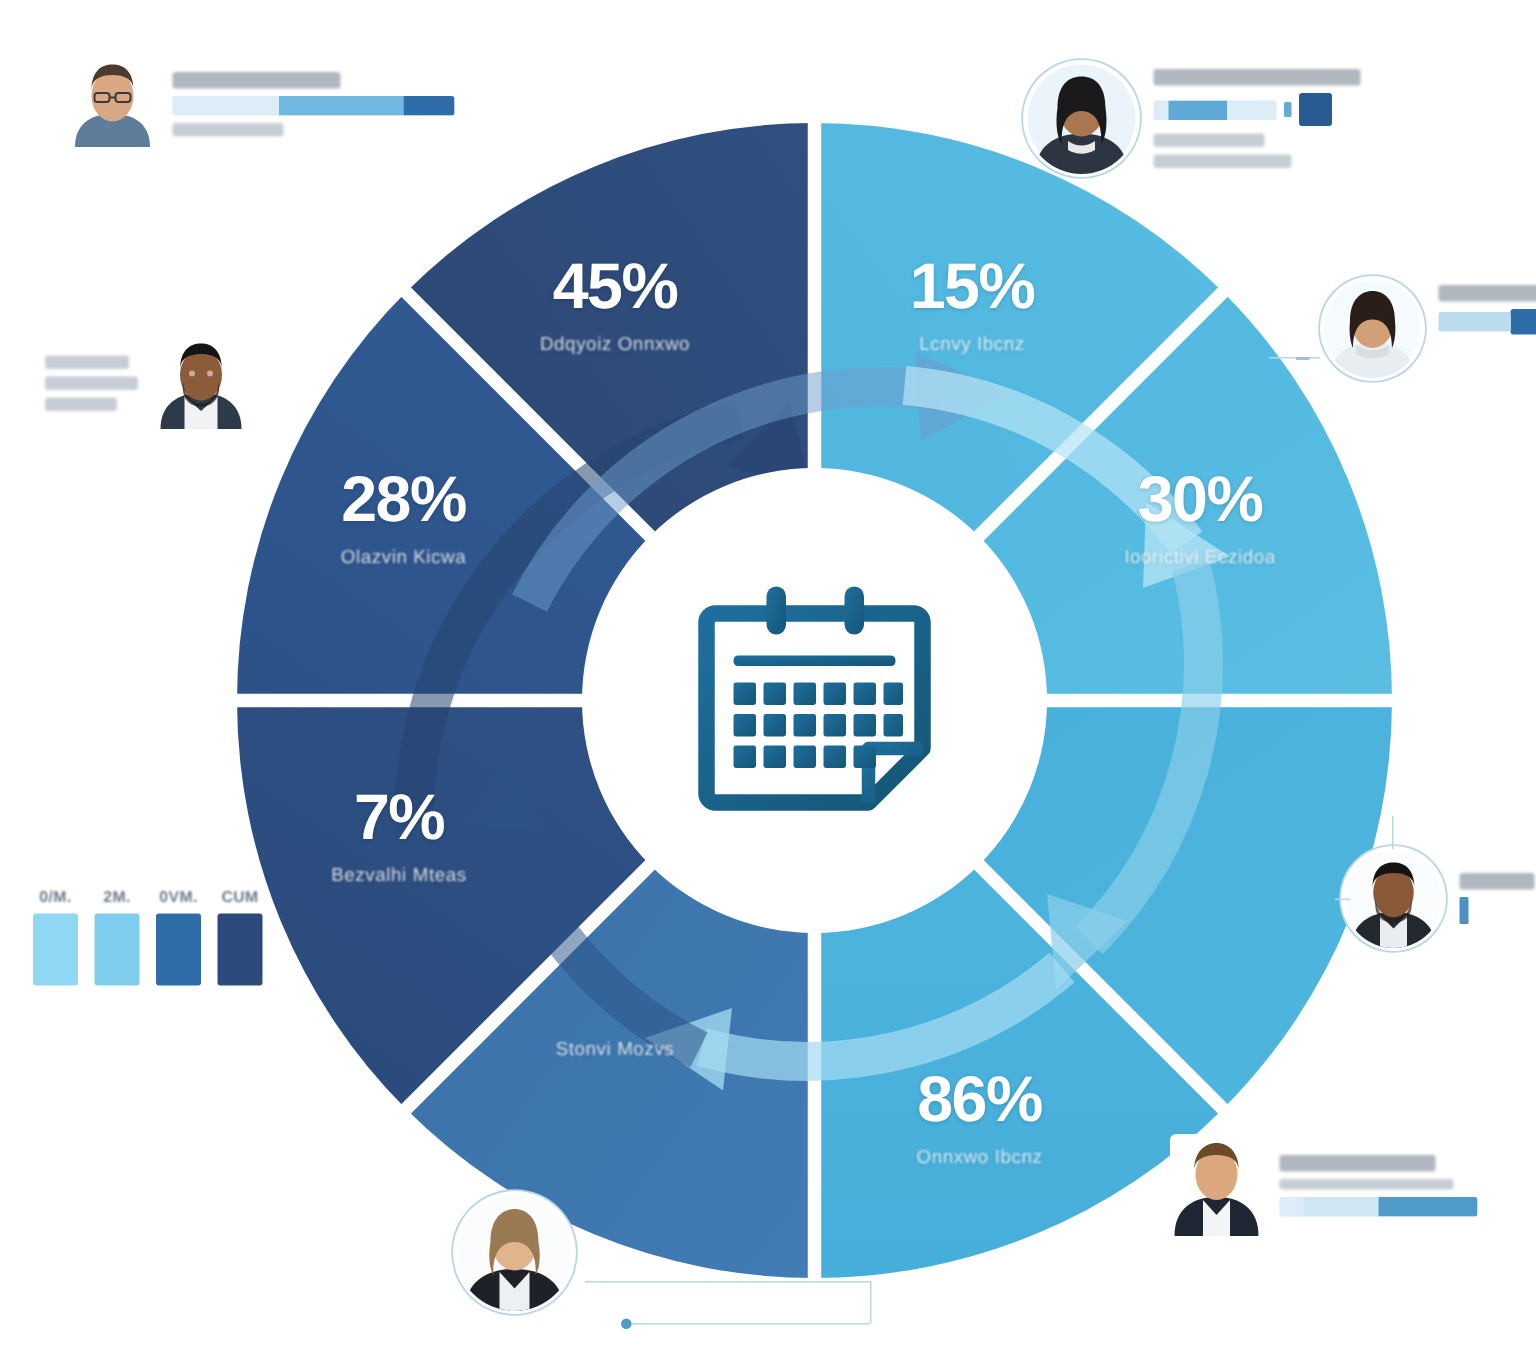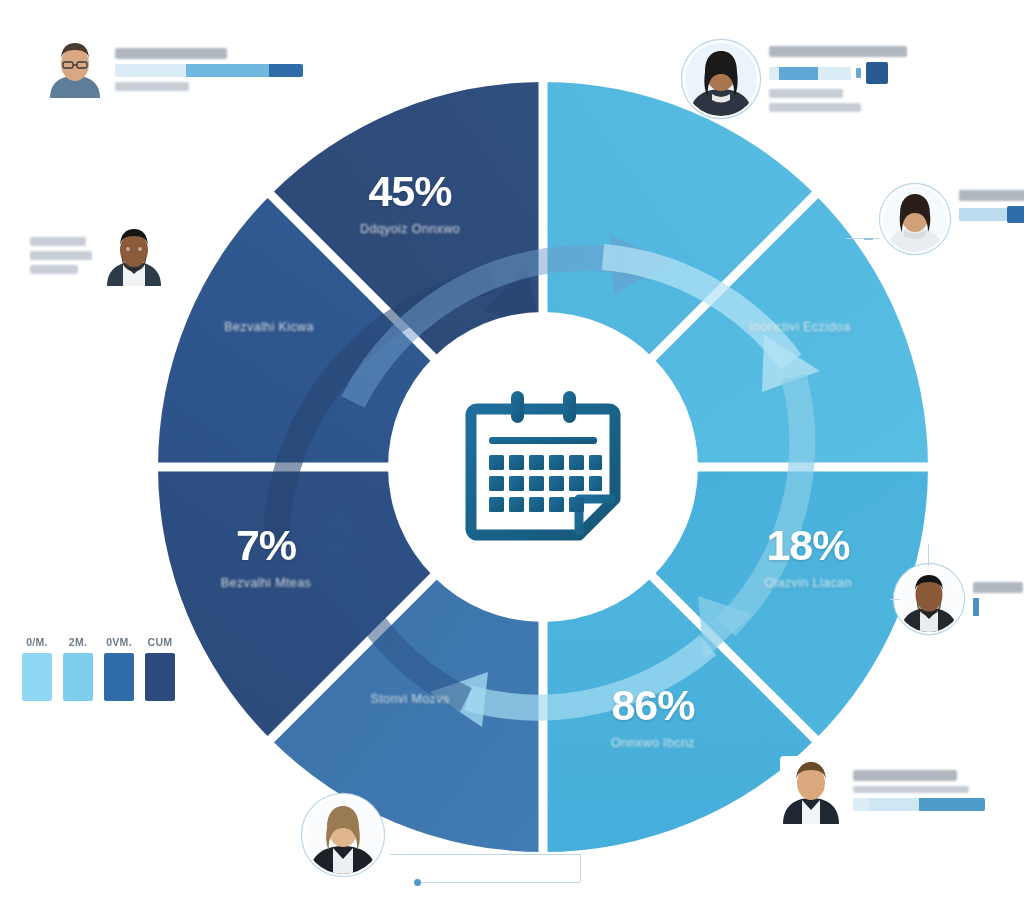--- a/index.html
+++ b/index.html
@@ -91,21 +91,21 @@
   .dot { position:absolute; width:7px; height:7px; border-radius:50%; background:#4e9bc9; }
   .tick { position:absolute; width:9px; height:1.6px; background:#9fc2d8; }
 
   
   .legend { position:absolute; left:22px; top:592px; }
   .legend-items { display:flex; gap:11px; }
   .legend-item { width:30px; }
   .legend-key {
     font-size:10.5px; font-weight:bold; color:#6d7b89;
     text-align:center; margin-bottom:5px;
-    filter:blur(0.6px); letter-spacing:0.3px;margin-top:44px;
+    filter:blur(0.6px); letter-spacing:0.3px;
   }
   .legend-sw { width:30px; height:48px; border-radius:2px; }
 </style>
 </head>
 <body>
 
 <div id="stage">
 
   <div class="donut-wrap">
     <svg class="donut-svg" viewBox="0 0 790 790">
@@ -200,44 +200,46 @@
       </g>
 
       <circle cx="395" cy="395" r="155" fill="#ffffff"></circle>
     </svg>
 
     <div class="seg-label" style="left:262px; top:98px;">
       <div class="seg-pct">45%</div>
       <div class="seg-sub">Ddqyoiz Onnxwo</div>
     </div>
 
+    <div class="seg-label" style="left:500px; top:98px;">
+      <div class="seg-pct">15%</div>
+      <div class="seg-sub">Lcnvy Ibcnz</div>
+    </div>
 
     <div class="seg-label" style="left:121px; top:240px;">
-      <div class="seg-sub">Bezvalhi Kicwa</div>
+      <div class="seg-pct">28%</div>
+      <div class="seg-sub">Olazvin Kicwa</div>
     </div>
 
     <div class="seg-label" style="left:652px; top:240px;">
+      <div class="seg-pct">30%</div>
       <div class="seg-sub">Ioorictivi Eczidoa</div>
     </div>
 
     <div class="seg-label" style="left:118px; top:452px;">
       <div class="seg-pct">7%</div>
       <div class="seg-sub">Bezvalhi Mteas</div>
     </div>
 
-    <div class="seg-label" style="left:660px; top:452px;">
-      <div class="seg-pct">18%</div>
-      <div class="seg-sub">Olazvin Llacan</div>
-    </div>
 
     <div class="seg-label" style="left:262px; top:612px;">
       <div class="seg-sub">Stonvi Mozvs</div>
     </div>
 
-    <div class="seg-label" style="left:505px; top:612px;">
+    <div class="seg-label" style="left:505px; top:640px;">
       <div class="seg-pct">86%</div>
       <div class="seg-sub">Onnxwo Ibcnz</div>
     </div>
 
     <div class="center-icon">
       <svg viewBox="0 0 176 160">
 
         <path d="M22,22 h132 a6,6 0 0 1 6,6 v84 l-36,36 h-102 a6,6 0 0 1 -6,-6 v-114 a6,6 0 0 1 6,-6 z" fill="none" stroke="url(#calG)" stroke-width="11" stroke-linejoin="round"></path>
         <path d="M160,112 l-36,0 l0,36" fill="none" stroke="url(#calG)" stroke-width="9" stroke-linejoin="round"></path>
 

